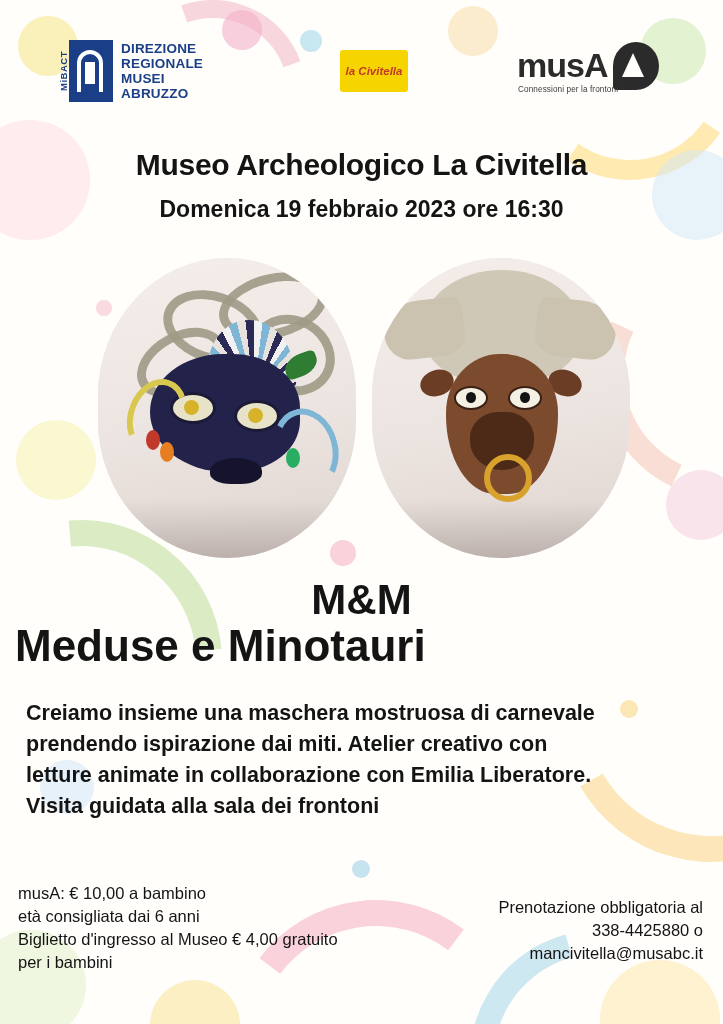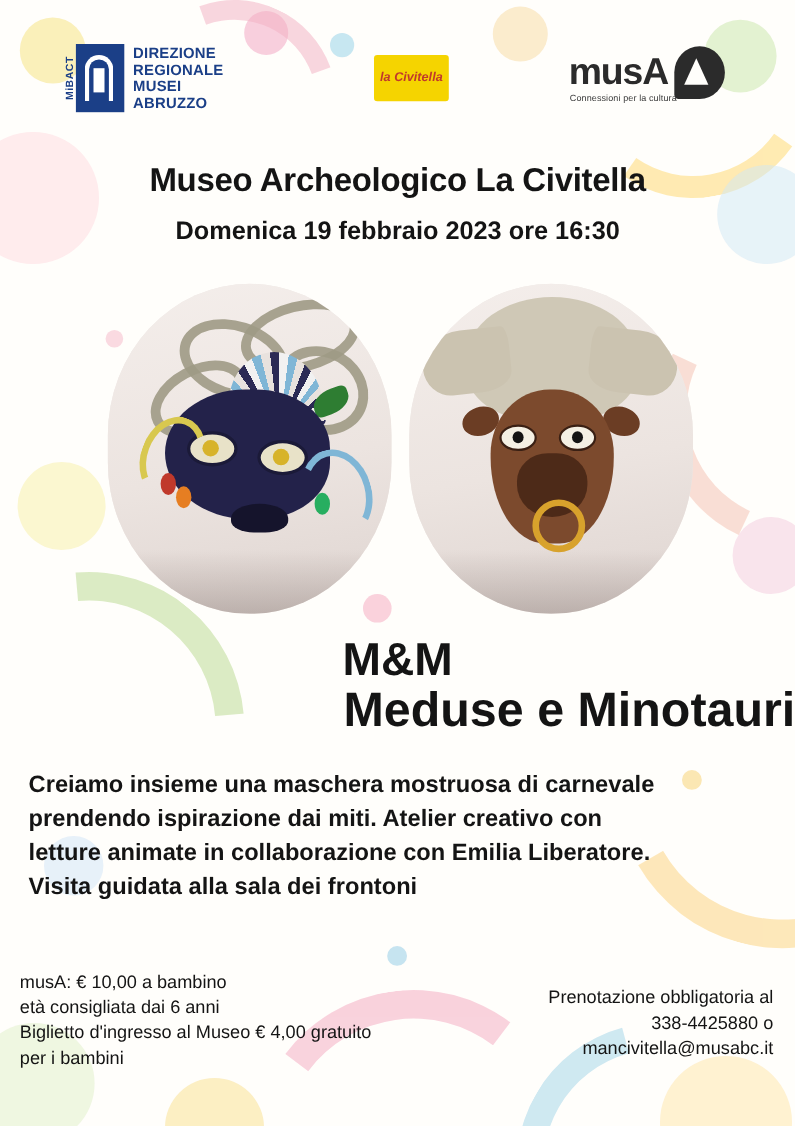--- a/index.html
+++ b/index.html
@@ -399,26 +399,27 @@
     font-size: 42px;
     font-weight: bold;
     color: #141414;
     line-height: 44px;
     z-index: 5;
   }
   .mm-sub {
     position: absolute;
     top: 622px;
     left: 0; right: 0;
-    text-align: right;
+    text-align: left;
     font-size: 44px;
     font-weight: bold;
     color: #141414;
     line-height: 48px;
     z-index: 5;
+    padding-left: 15px;
   }
 
   
   .desc {
     position: absolute;
     top: 698px;
     left: 26px;
     right: 26px;
     text-align: left;
     font-size: 21.5px;
@@ -496,21 +497,21 @@
       </div>
     </div>
 
     <div class="logo-civitella">
       <span>la Civitella</span>
     </div>
 
     <div class="logo-musa">
       <div class="musa-word">musA</div>
       <div class="musa-blob"></div>
-      <div class="musa-sub">Connessioni per la cultura</div>
+      <div class="musa-sub">Connessioni per la frontoni</div>
     </div>
 
   </div>
 
   <div class="museum-title">Museo Archeologico La Civitella</div>
   <div class="date-line">Domenica 19 febbraio 2023 ore 16:30</div>
 
   <div class="photos">
 
     <div class="photo photo-left">

